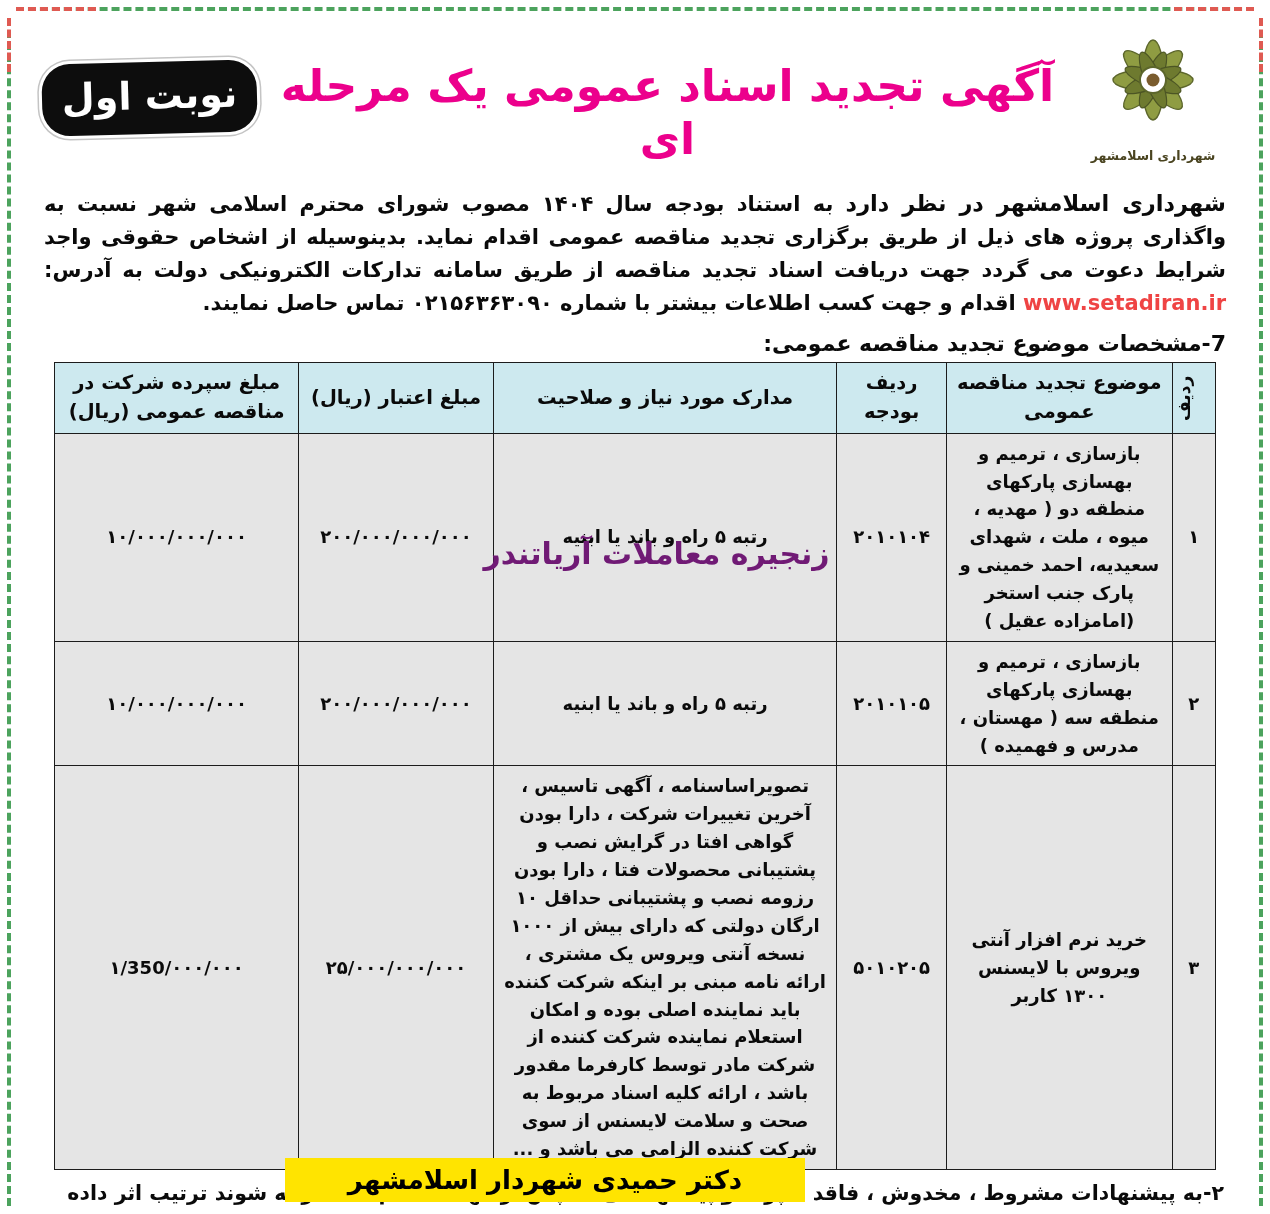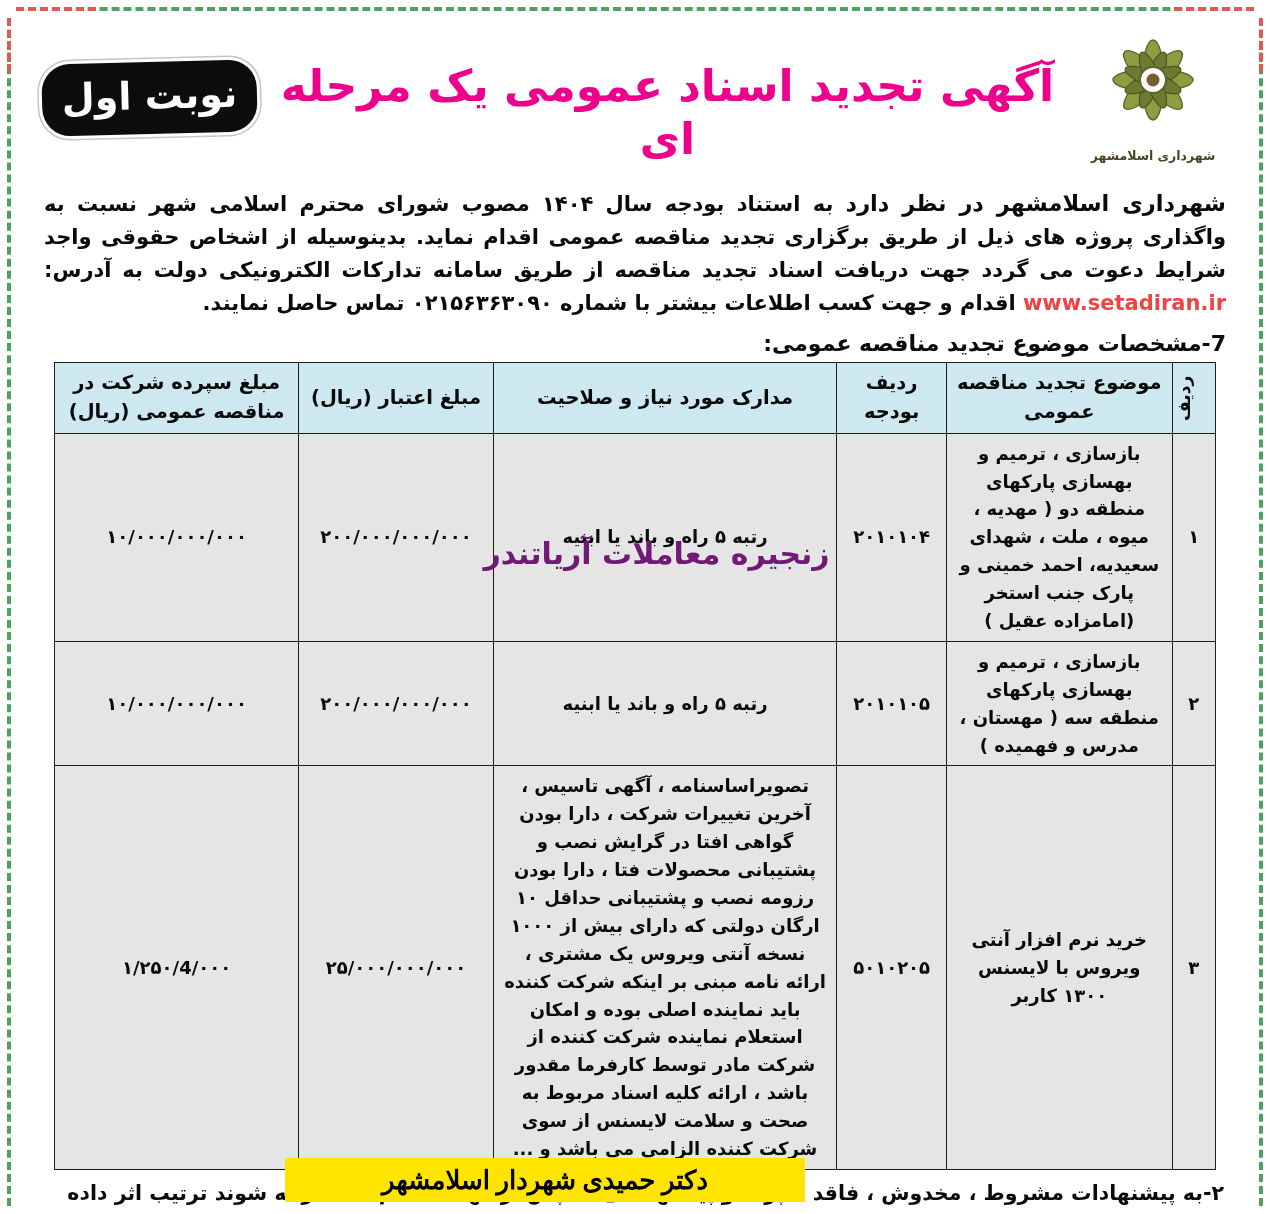--- a/index.html
+++ b/index.html
@@ -47,21 +47,21 @@
   .col-docs{width:332px;}.col-credit{width:188px;}.col-deposit{width:236px;}
   .vertical{display:inline-block;transform:rotate(-90deg);white-space:nowrap;font-size:17px;}
 
   
   .notes{margin:8px 46px 0 46px;font-size:20.5px;font-weight:700;line-height:1.5;text-align:right;}
   .notes .note{margin:2px 0;}
 
   
   .footer-bar{position:absolute;left:285px;bottom:12px;width:520px;height:44px;
               background:#ffe400;display:flex;align-items:center;justify-content:center;
-              font-size:26px;font-weight:900;color:#000;font-family:Liberation Serif, serif;}
+              font-size:26px;font-weight:900;color:#000;}
 
   
   .watermark{position:absolute;top:520px;left:0;right:0;text-align:center;z-index:40;
              pointer-events:none;}
   .wm-brand{display:flex;justify-content:center;align-items:center;gap:4px;direction:ltr;
             font-size:94px;font-weight:800;color:#c7cbd1;letter-spacing:2px;
             font-family:"DejaVu Sans", sans-serif;}
   .wm-shield{width:78px;height:88px;margin:0 2px;}
   .wm-tagline{margin-top:16px;font-size:30px;color:#701a75;letter-spacing:13px;
               font-weight:700;direction:rtl;margin-left:43px;}
@@ -148,21 +148,21 @@
       <td>رتبه ۵ راه و باند یا ابنیه</td>
       <td>۲۰۰/۰۰۰/۰۰۰/۰۰۰</td>
       <td>۱۰/۰۰۰/۰۰۰/۰۰۰</td>
     </tr>
     <tr>
       <td>۳</td>
       <td>خرید نرم افزار آنتی ویروس با لایسنس ۱۳۰۰ کاربر</td>
       <td>۵۰۱۰۲۰۵</td>
       <td>تصویراساسنامه ، آگهی تاسیس ، آخرین تغییرات شرکت ، دارا بودن گواهی افتا در گرایش نصب و پشتیبانی محصولات فتا ، دارا بودن رزومه نصب و پشتیبانی حداقل ۱۰ ارگان دولتی که دارای بیش از ۱۰۰۰ نسخه آنتی ویروس یک مشتری ، ارائه نامه مبنی بر اینکه شرکت کننده باید نماینده اصلی بوده و امکان استعلام نماینده شرکت کننده از شرکت مادر توسط کارفرما مقدور باشد ، ارائه کلیه اسناد مربوط به صحت و سلامت لایسنس از سوی شرکت کننده الزامی  می باشد و ...</td>
       <td>۲۵/۰۰۰/۰۰۰/۰۰۰</td>
-      <td>۱/۲۵۰/4/۰۰۰</td>
+      <td>۱/350/۰۰۰/۰۰۰</td>
     </tr>
   </tbody>
 </table>
 
 <div class="notes">
   <div class="note">۲-به پیشنهادات مشروط ، مخدوش ، فاقد سپرده و پیشنهاداتی که پس از مهلت اعلام شده ارائه شوند ترتیب اثر داده نخواهد شد.</div>
 
 </div>
 
 <div class="footer-bar">دکتر حمیدی شهردار اسلامشهر</div>

